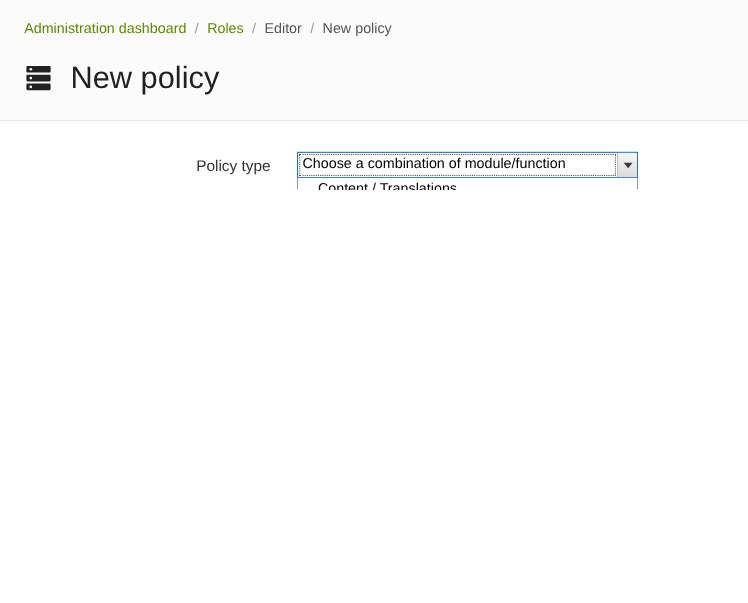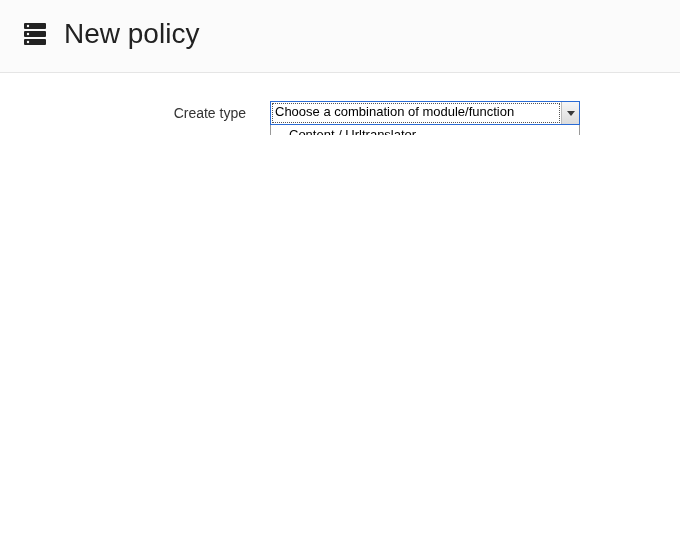--- a/index.html
+++ b/index.html
@@ -139,45 +139,55 @@
     border: 1px solid #bcbcbc;
     border-right: none;
     border-radius: 4px 0 0 4px;
     background: linear-gradient(#fdfdfd,#e6e6e6);
   }
 </style>
 </head>
 <body>
 
 <div class="top-section">
+  <div class="breadcrumb">
+    <a>Administration dashboard</a>
+    <span class="sep">/</span>
+    <a>Roles</a>
+    <span class="sep">/</span>
+    <span class="plain">Editor</span>
+    <span class="sep">/</span>
+    <span class="plain">New policy</span>
+  </div>
   <div class="title-row">
     <span class="title-icon">
       <svg width="26" height="26" viewBox="0 0 26 26">
         <rect x="2" y="2" width="22" height="6" rx="1" fill="#222"></rect>
         <rect x="2" y="10" width="22" height="6" rx="1" fill="#222"></rect>
         <rect x="2" y="18" width="22" height="6" rx="1" fill="#222"></rect>
         <circle cx="6" cy="5" r="1.2" fill="#fbfbfb"></circle>
         <circle cx="6" cy="13" r="1.2" fill="#fbfbfb"></circle>
         <circle cx="6" cy="21" r="1.2" fill="#fbfbfb"></circle>
       </svg>
     </span>
     <h1 class="page-title">New policy</h1>
   </div>
 </div>
 
 <div class="form-area">
   <div class="form-row">
-    <div class="form-label">Create type</div>
+    <div class="form-label">Policy type</div>
     <div class="select-wrap">
       <div class="side-tab"></div>
       <div class="select-display">
         <span class="sel-text">Choose a combination of module/function</span>
         <span class="sel-arrow"></span>
       </div>
       <div class="dropdown" id="dropdown">
+          <div class="opt">Content / Translations</div>
           <div class="opt">Content / Urltranslator</div>
           <div class="opt">Content / Pendinglist</div>
           <div class="opt">Content / Restore</div>
           <div class="opt">Content / Cleantrash</div>
           <div class="grp-head">ContentType</div>
           <div class="opt">Class / All functions</div>
           <div class="opt">Class / Update</div>
           <div class="opt">Class / Create</div>
           <div class="opt">Class / Delete</div>
           <div class="grp-head">State</div>

